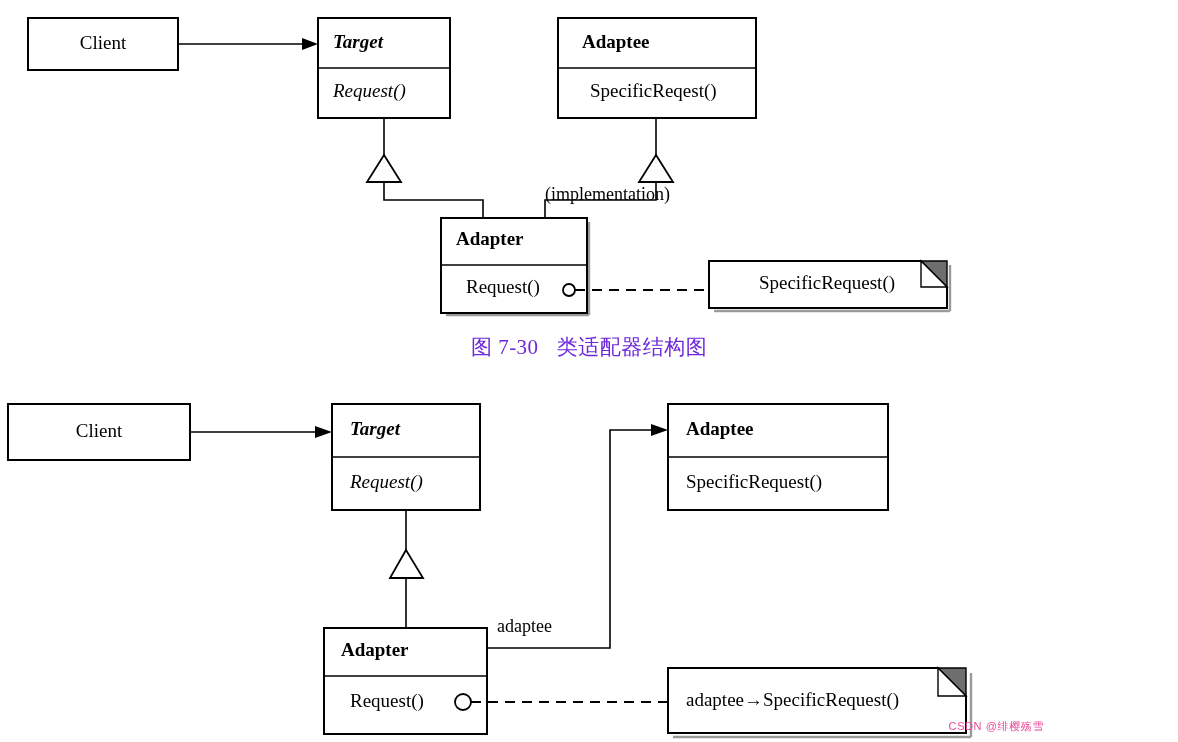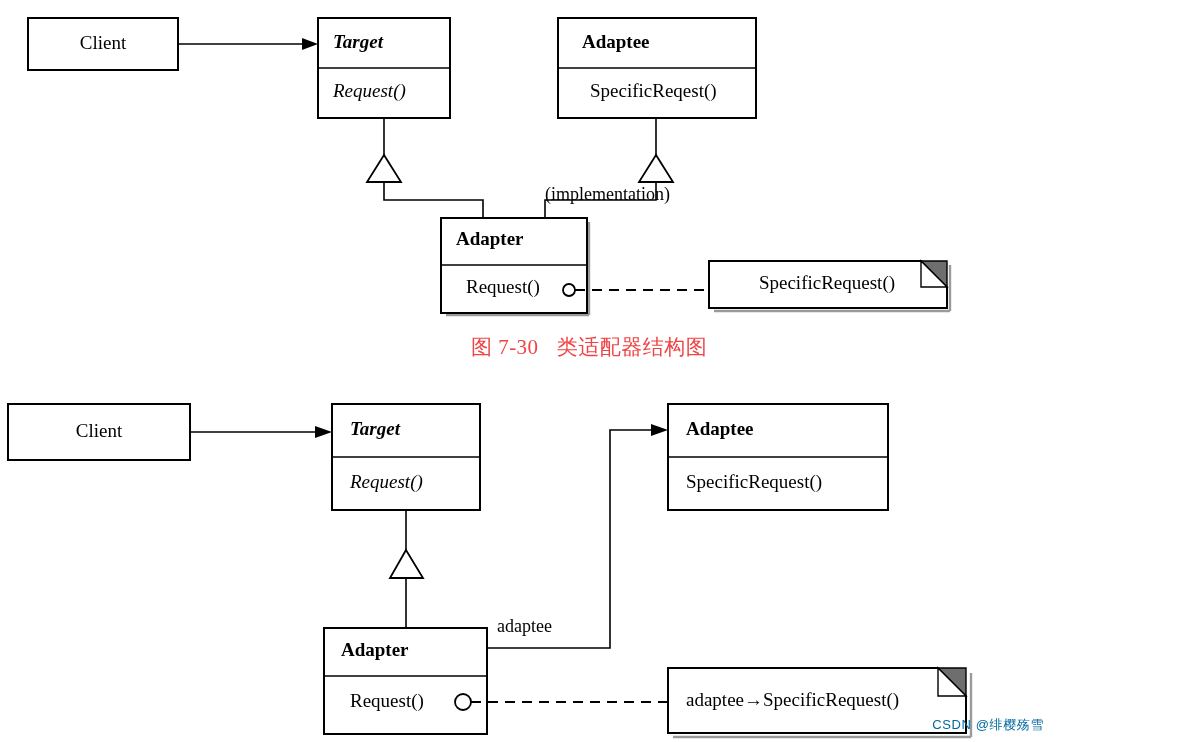--- a/index.html
+++ b/index.html
@@ -96,31 +96,31 @@
     font-size: 18px;
   }
   .caption {
     position: absolute;
     left: 0;
     top: 333px;
     width: 1178px;
     text-align: center;
     font-family: "Liberation Serif", "DejaVu Serif", serif;
     font-size: 21px;
-    color: #ef4444;
+    color: #6d28d9;
     letter-spacing: 0.5px;
   }
   .caption .cap-gap { display: inline-block; width: 18px; }
   .watermark {
     position: absolute;
     right: 14px;
     bottom: 8px;
     font-family: "Liberation Sans", sans-serif;
-    font-size: 13px;
-    color: #0369a1;
+    font-size: 11px;
+    color: #ec4899;
     letter-spacing: 0.6px;
     user-select: none;
   }
 </style>
 </head>
 <body>
 
 <div id="stage">
 
   <svg class="diagram" viewBox="0 0 1178 742" xmlns="http://www.w3.org/2000/svg">

